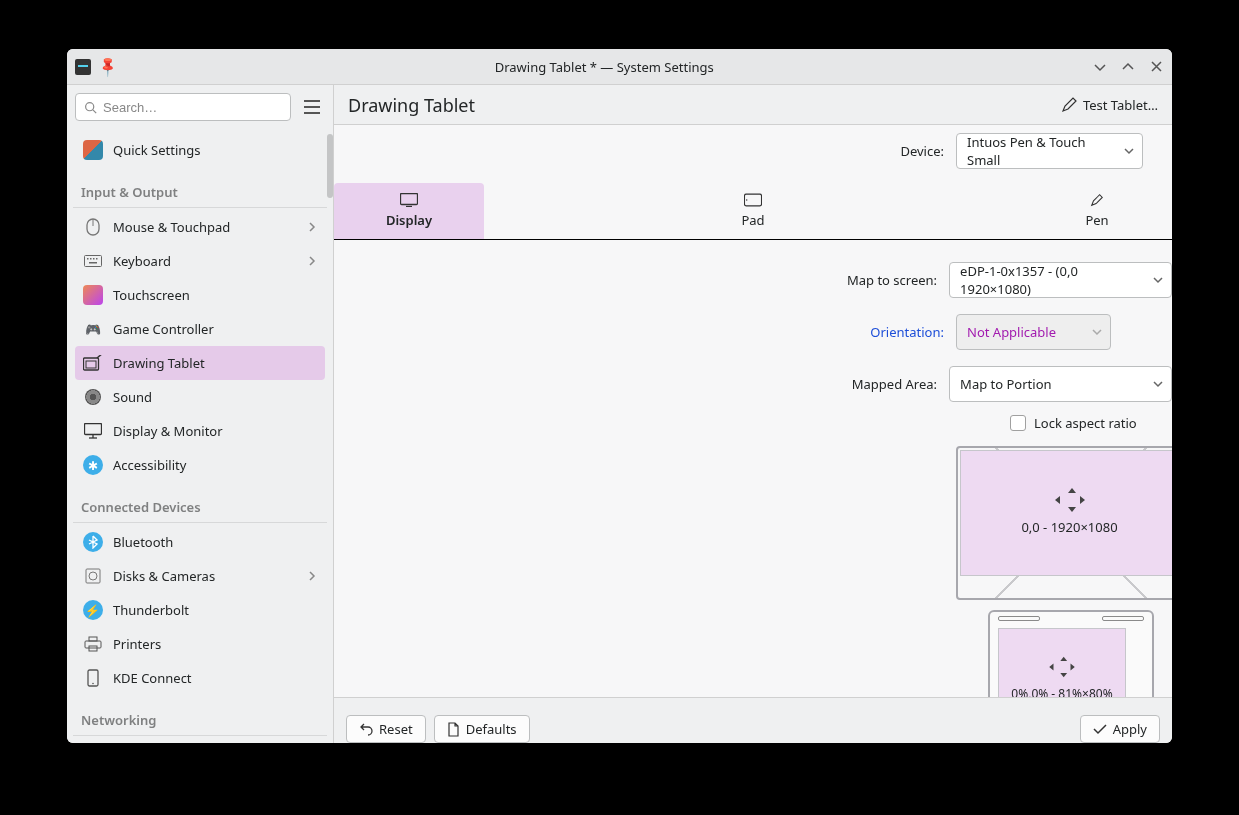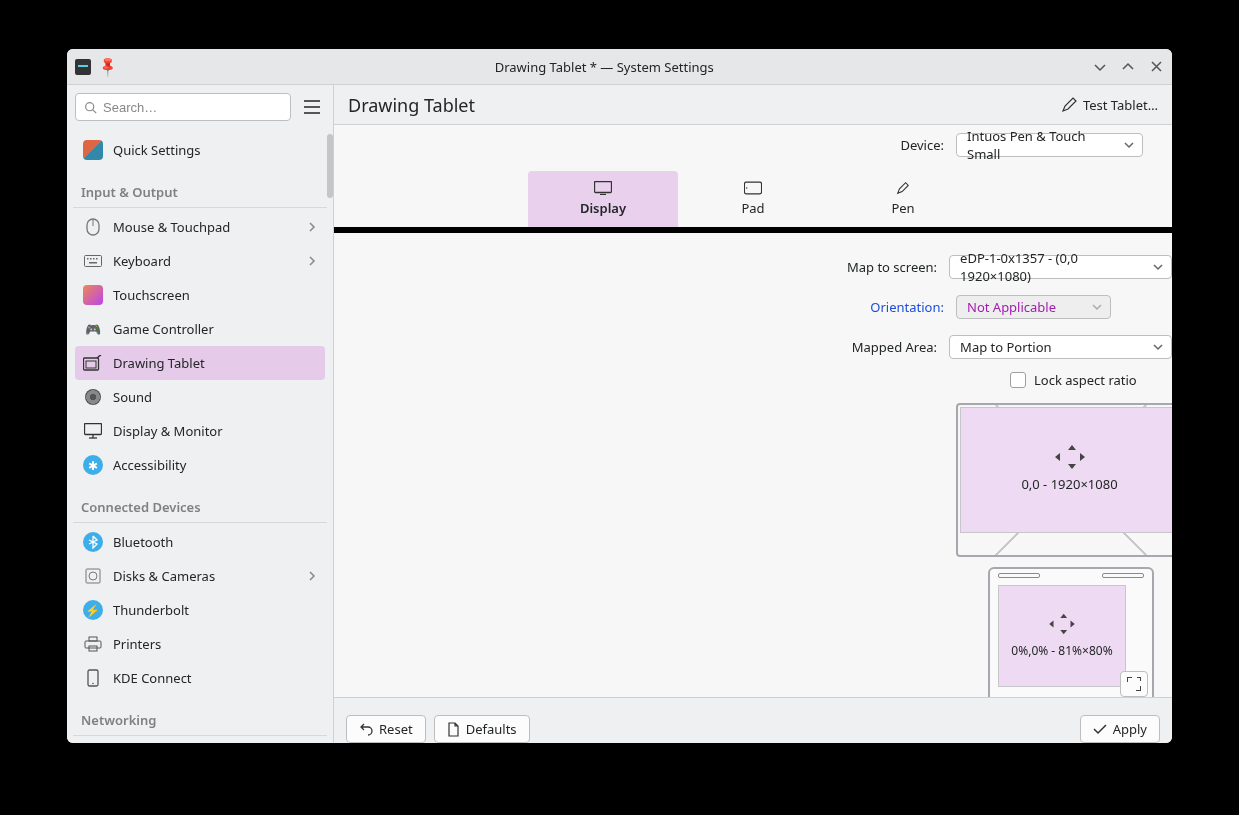--- a/index.html
+++ b/index.html
@@ -81,32 +81,32 @@
   .page-title { font-size:18px; font-weight:400; flex:1; }
   .test-btn { display:flex; align-items:center; gap:6px; color:#232627; }
   .content { flex:1; overflow:auto; padding:0 0 8px 0; background:#f7f7f8; }
   .form-row {
     display:flex; align-items:center; justify-content:flex-start;
     padding:8px 0; gap:12px;
   }
   .form-label { width:610px; text-align:right; padding-right:0; }
   .form-label.disabled { color:#1d4ed8; }
   .select {
-    height:24px; border:1px solid #bcbebf; border-radius:4px; background:#fff;
+    height:36px; border:1px solid #bcbebf; border-radius:4px; background:#fff;
     display:flex; align-items:center; padding:0 28px 0 10px; position:relative; min-width:150px;
   }
   .select.disabled { background:#eee; color:#a21caf; }
   .select .chev-d { position:absolute; right:8px; top:50%; transform:translateY(-50%); color:#666; }
   .select.device { width:187px; }
   .select.screen { width:225px; }
   .select.orient { width:155px; }
   .select.area { width:225px; }
   
   .tab-bar {
-    display:flex; justify-content:center; gap:0; margin-top:6px; border-bottom:6px solid #000000;
+    display:flex; justify-content:space-between; gap:0; margin-top:6px; border-bottom:1px solid #000000;
     background:#f7f7f8;
   }
   .tab {
     width:150px; height:56px; display:flex; flex-direction:column;
     align-items:center; justify-content:center; gap:4px;
     border-top-left-radius:4px; border-top-right-radius:4px;
   }
   .tab.active { background:#e9d1ee; font-weight:600; }
   .tab-icon { width:18px; height:14px; }
   

